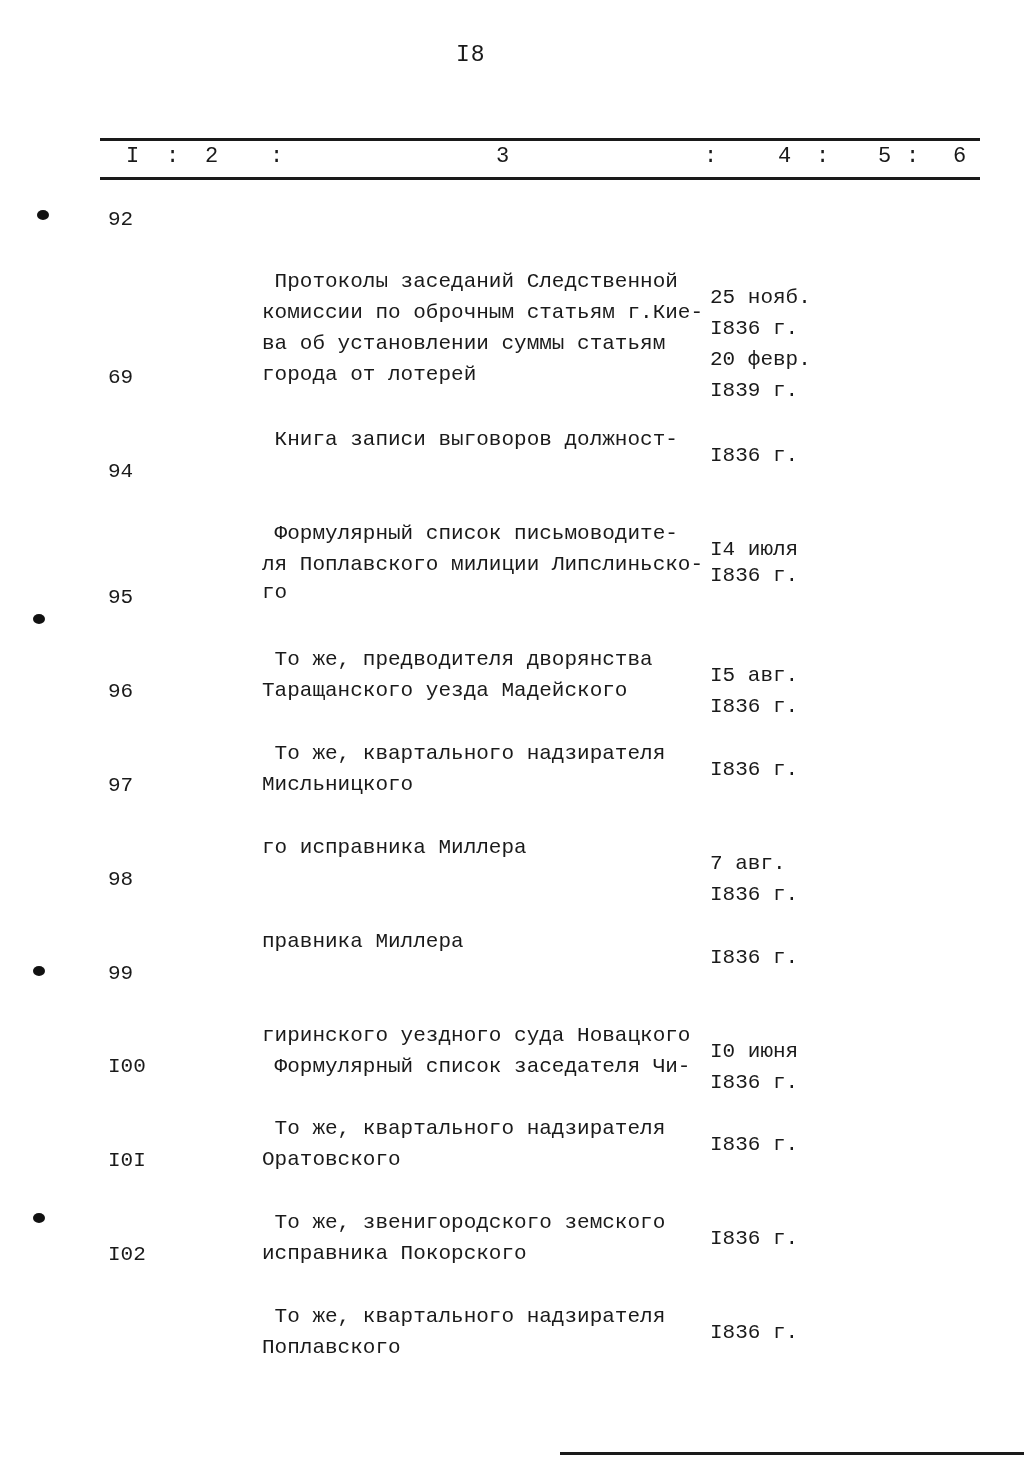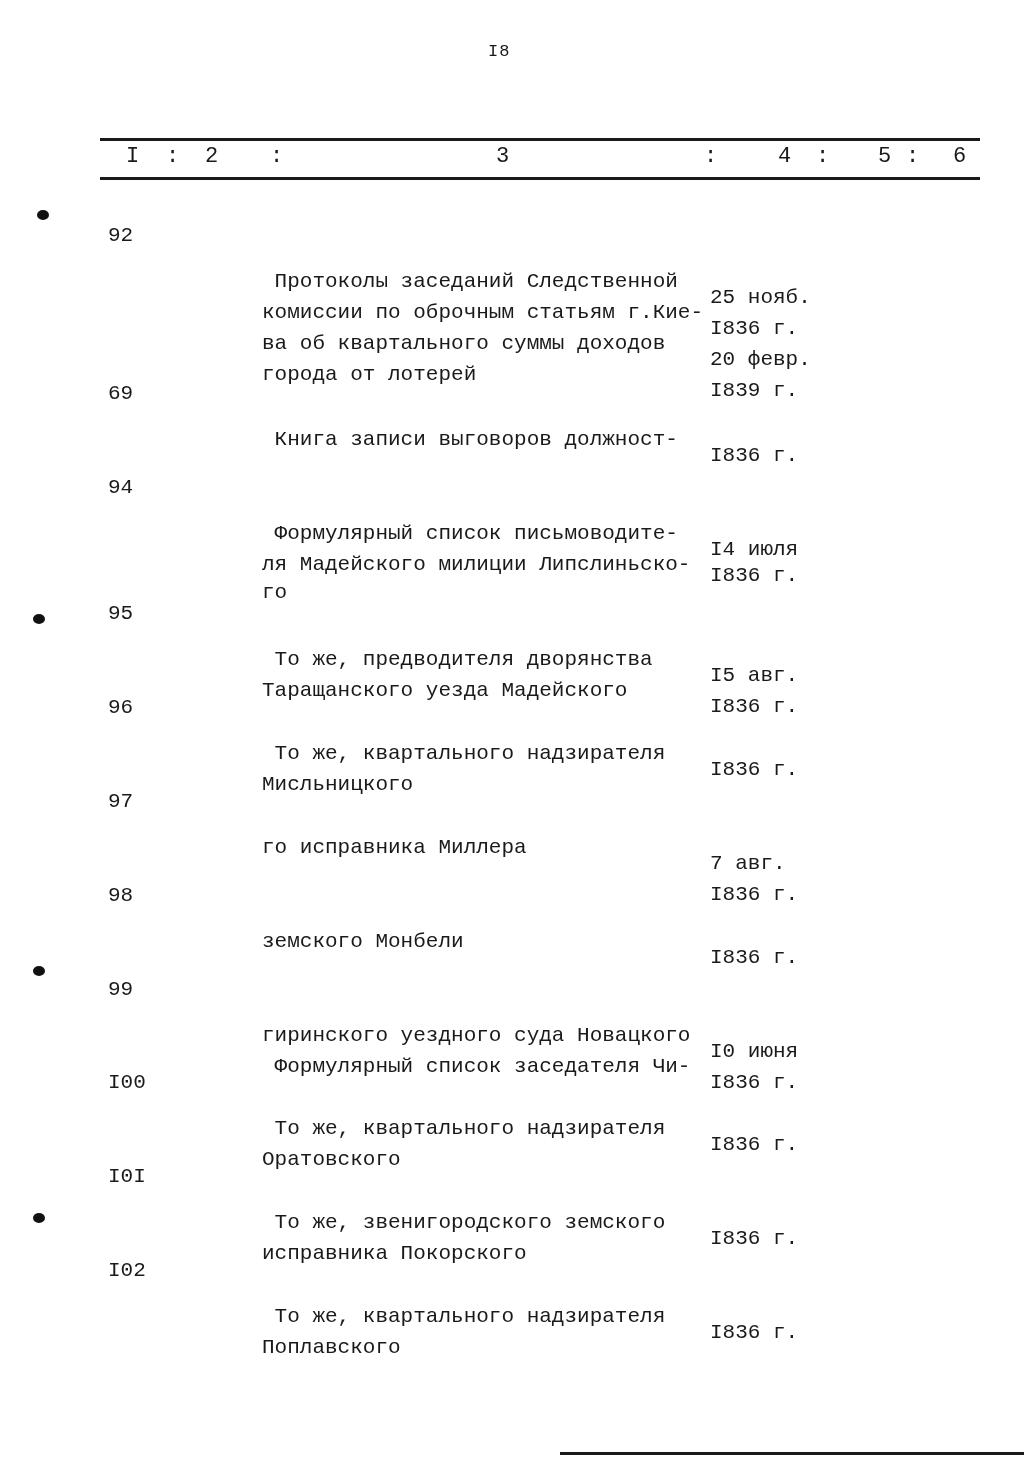--- a/index.html
+++ b/index.html
@@ -1,28 +1,28 @@
 <!DOCTYPE html>
 <html><head>
 <meta charset="utf-8">
 <style>
   html, body { margin: 0; padding: 0; }
   body {
     width: 1024px; height: 1457px; background: #ffffff; position: relative; overflow: hidden;
     font-family: "Liberation Mono", "DejaVu Sans Mono", monospace; color: #1a1a1a;
   }
-  .page-number { position: absolute; left: 488px; top: 42px; font-size: 17px; letter-spacing: 1px; }
+  .page-number { position: absolute; left: 456px; top: 42px; font-size: 23px; letter-spacing: 1px; }
   .rule { position: absolute; left: 100px; width: 880px; background: #1a1a1a; }
   .rule.top { top: 138px; height: 3px; }
   .rule.mid { top: 177px; height: 3px; }
   .rule.bottom { top: 1452px; left: 560px; width: 464px; height: 3px; }
   .header-row { position: absolute; top: 144px; left: 0; width: 1024px; height: 30px; font-size: 22px; }
   .header-row span { position: absolute; top: 0; }
   .entry { position: absolute; left: 0; width: 1024px; font-size: 21px; line-height: 31px; }
-  .entry .num { position: absolute; left: 108px; top: 0; margin-top: 16px; }
+  .entry .num { position: absolute; left: 108px; top: 0; }
   .entry .desc { position: absolute; left: 262px; top: 0; width: 440px; white-space: pre; }
   .entry .date { position: absolute; left: 710px; top: 16px; white-space: pre; }
   .line { display: block; height: 31px; }
   .punch { position: absolute; width: 12px; height: 10px; border-radius: 50%; background: #111; }
 </style>
 </head>
 <body>
 
 <div class="page-number">I8</div>
 
@@ -38,41 +38,41 @@
   <span style="left:816px">:</span>
   <span style="left:878px">5</span>
   <span style="left:906px">:</span>
   <span style="left:953px">6</span>
 </div>
 <div class="rule mid"></div>
 
 <div class="entry" style="top:204px">
   <span class="num">92</span>
   <div class="desc">
-    <span class="line"> Протоколы заседаний Следственной</span><span class="line">комиссии по оброчным статьям г.Кие-</span><span class="line">ва об квартального суммы доходов</span><span class="line">города от лотерей</span>
+    <span class="line"> Протоколы заседаний Следственной</span><span class="line">комиссии по оброчным статьям г.Кие-</span><span class="line">ва об установлении суммы статьям</span><span class="line">города от лотерей</span>
   </div>
   <div class="date">
     <span class="line">25 нояб.</span><span class="line">I836 г.</span><span class="line">20 февр.</span><span class="line">I839 г.</span>
   </div>
 </div>
 
 <div class="entry" style="top:362px">
   <span class="num">69</span>
   <div class="desc">
     <span class="line"> Книга записи выговоров должност-</span>
   </div>
   <div class="date">
     <span class="line">I836 г.</span>
   </div>
 </div>
 
 <div class="entry" style="top:456px">
   <span class="num">94</span>
   <div class="desc">
-    <span class="line"> Формулярный список письмоводите-</span><span class="line" style="height:28px">ля Мадейского милиции Липслиньско-</span><span class="line">го</span>
+    <span class="line"> Формулярный список письмоводите-</span><span class="line" style="height:28px">ля Поплавского милиции Липслиньско-</span><span class="line">го</span>
   </div>
   <div class="date">
     <span class="line">I4 июля</span><span class="line" style="margin-top:-5px">I836 г.</span>
   </div>
 </div>
 
 <div class="entry" style="top:582px">
   <span class="num">95</span>
   <div class="desc">
     <span class="line"> То же, предводителя дворянства</span><span class="line">Таращанского уезда Мадейского</span>
@@ -98,21 +98,21 @@
     <span class="line">го исправника Миллера</span>
   </div>
   <div class="date">
     <span class="line">7 авг.</span><span class="line">I836 г.</span>
   </div>
 </div>
 
 <div class="entry" style="top:864px">
   <span class="num">98</span>
   <div class="desc">
-    <span class="line">земского Монбели</span>
+    <span class="line">правника Миллера</span>
   </div>
   <div class="date">
     <span class="line">I836 г.</span>
   </div>
 </div>
 
 <div class="entry" style="top:958px">
   <span class="num">99</span>
   <div class="desc">
     <span class="line">гиринского уездного суда Новацкого</span><span class="line"> Формулярный список заседателя Чи-</span>

